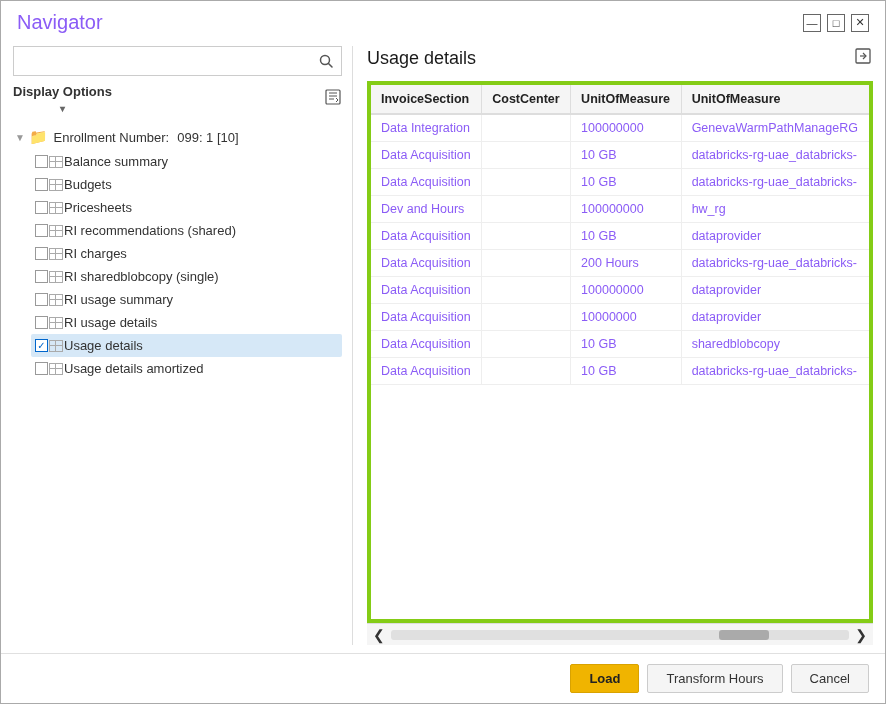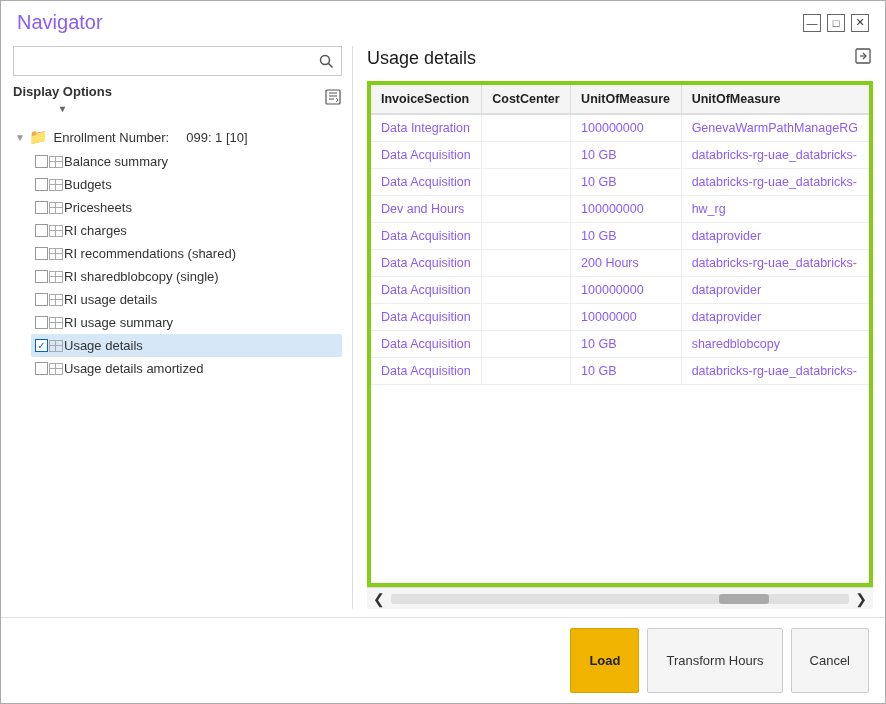--- a/index.html
+++ b/index.html
@@ -129,21 +129,21 @@
       align-items: center;
       gap: 4px;
       padding: 4px 2px;
       font-size: 13px;
       color: #333;
     }
     .folder-icon {
       color: #f0a500;
       font-size: 15px;
     }
-    .tree-root-meta { color: #333; margin-left: 13px; }
+    .tree-root-meta { color: #333; margin-left: 4px; }
     .tree-items {
       margin-left: 18px;
     }
     .tree-item {
       display: flex;
       align-items: center;
       gap: 1px;
       padding: 4px 4px;
       font-size: 13px;
       color: #333;
@@ -284,21 +284,21 @@
     
     .footer {
       display: flex;
       align-items: center;
       justify-content: flex-end;
       padding: 10px 16px;
       border-top: 1px solid #e0e0e0;
       gap: 8px;
     }
     .btn {
-      padding: 24px 18px;
+      padding: 6px 18px;
       font-size: 13px;
       cursor: pointer;
       border: 1px solid #ccc;
       background: #f5f5f5;
       color: #333;
       border-radius: 2px;
       text-align: right;
     }
     .btn-primary {
       background: #f0b400;
@@ -400,69 +400,69 @@
             <div class="tree-item">
               <div class="checkbox"></div>
               <div>
                 <div class="table-icon-inner">
       <div class="table-icon-cell"></div>
       <div class="table-icon-cell"></div>
       <div class="table-icon-cell"></div>
       <div class="table-icon-cell"></div>
     </div>
               </div>
+              <span>RI recommendations (shared)</span>
+            </div>
+            <div class="tree-item">
+              <div class="checkbox"></div>
+              <div>
+                <div class="table-icon-inner">
+      <div class="table-icon-cell"></div>
+      <div class="table-icon-cell"></div>
+      <div class="table-icon-cell"></div>
+      <div class="table-icon-cell"></div>
+    </div>
+              </div>
               <span>RI charges</span>
             </div>
             <div class="tree-item">
               <div class="checkbox"></div>
               <div>
                 <div class="table-icon-inner">
       <div class="table-icon-cell"></div>
       <div class="table-icon-cell"></div>
       <div class="table-icon-cell"></div>
       <div class="table-icon-cell"></div>
     </div>
               </div>
-              <span>RI recommendations (shared)</span>
-            </div>
-            <div class="tree-item">
-              <div class="checkbox"></div>
-              <div>
-                <div class="table-icon-inner">
-      <div class="table-icon-cell"></div>
-      <div class="table-icon-cell"></div>
-      <div class="table-icon-cell"></div>
-      <div class="table-icon-cell"></div>
-    </div>
-              </div>
               <span>RI sharedblobcopy (single)</span>
             </div>
             <div class="tree-item">
               <div class="checkbox"></div>
               <div>
                 <div class="table-icon-inner">
       <div class="table-icon-cell"></div>
       <div class="table-icon-cell"></div>
       <div class="table-icon-cell"></div>
       <div class="table-icon-cell"></div>
     </div>
               </div>
+              <span>RI usage summary</span>
+            </div>
+            <div class="tree-item">
+              <div class="checkbox"></div>
+              <div>
+                <div class="table-icon-inner">
+      <div class="table-icon-cell"></div>
+      <div class="table-icon-cell"></div>
+      <div class="table-icon-cell"></div>
+      <div class="table-icon-cell"></div>
+    </div>
+              </div>
               <span>RI usage details</span>
-            </div>
-            <div class="tree-item">
-              <div class="checkbox"></div>
-              <div>
-                <div class="table-icon-inner">
-      <div class="table-icon-cell"></div>
-      <div class="table-icon-cell"></div>
-      <div class="table-icon-cell"></div>
-      <div class="table-icon-cell"></div>
-    </div>
-              </div>
-              <span>RI usage summary</span>
             </div>
             <div class="tree-item selected">
               <div class="checkbox checked">✓</div>
               <div>
                 <div class="table-icon-inner">
       <div class="table-icon-cell"></div>
       <div class="table-icon-cell"></div>
       <div class="table-icon-cell"></div>
       <div class="table-icon-cell"></div>
     </div>

